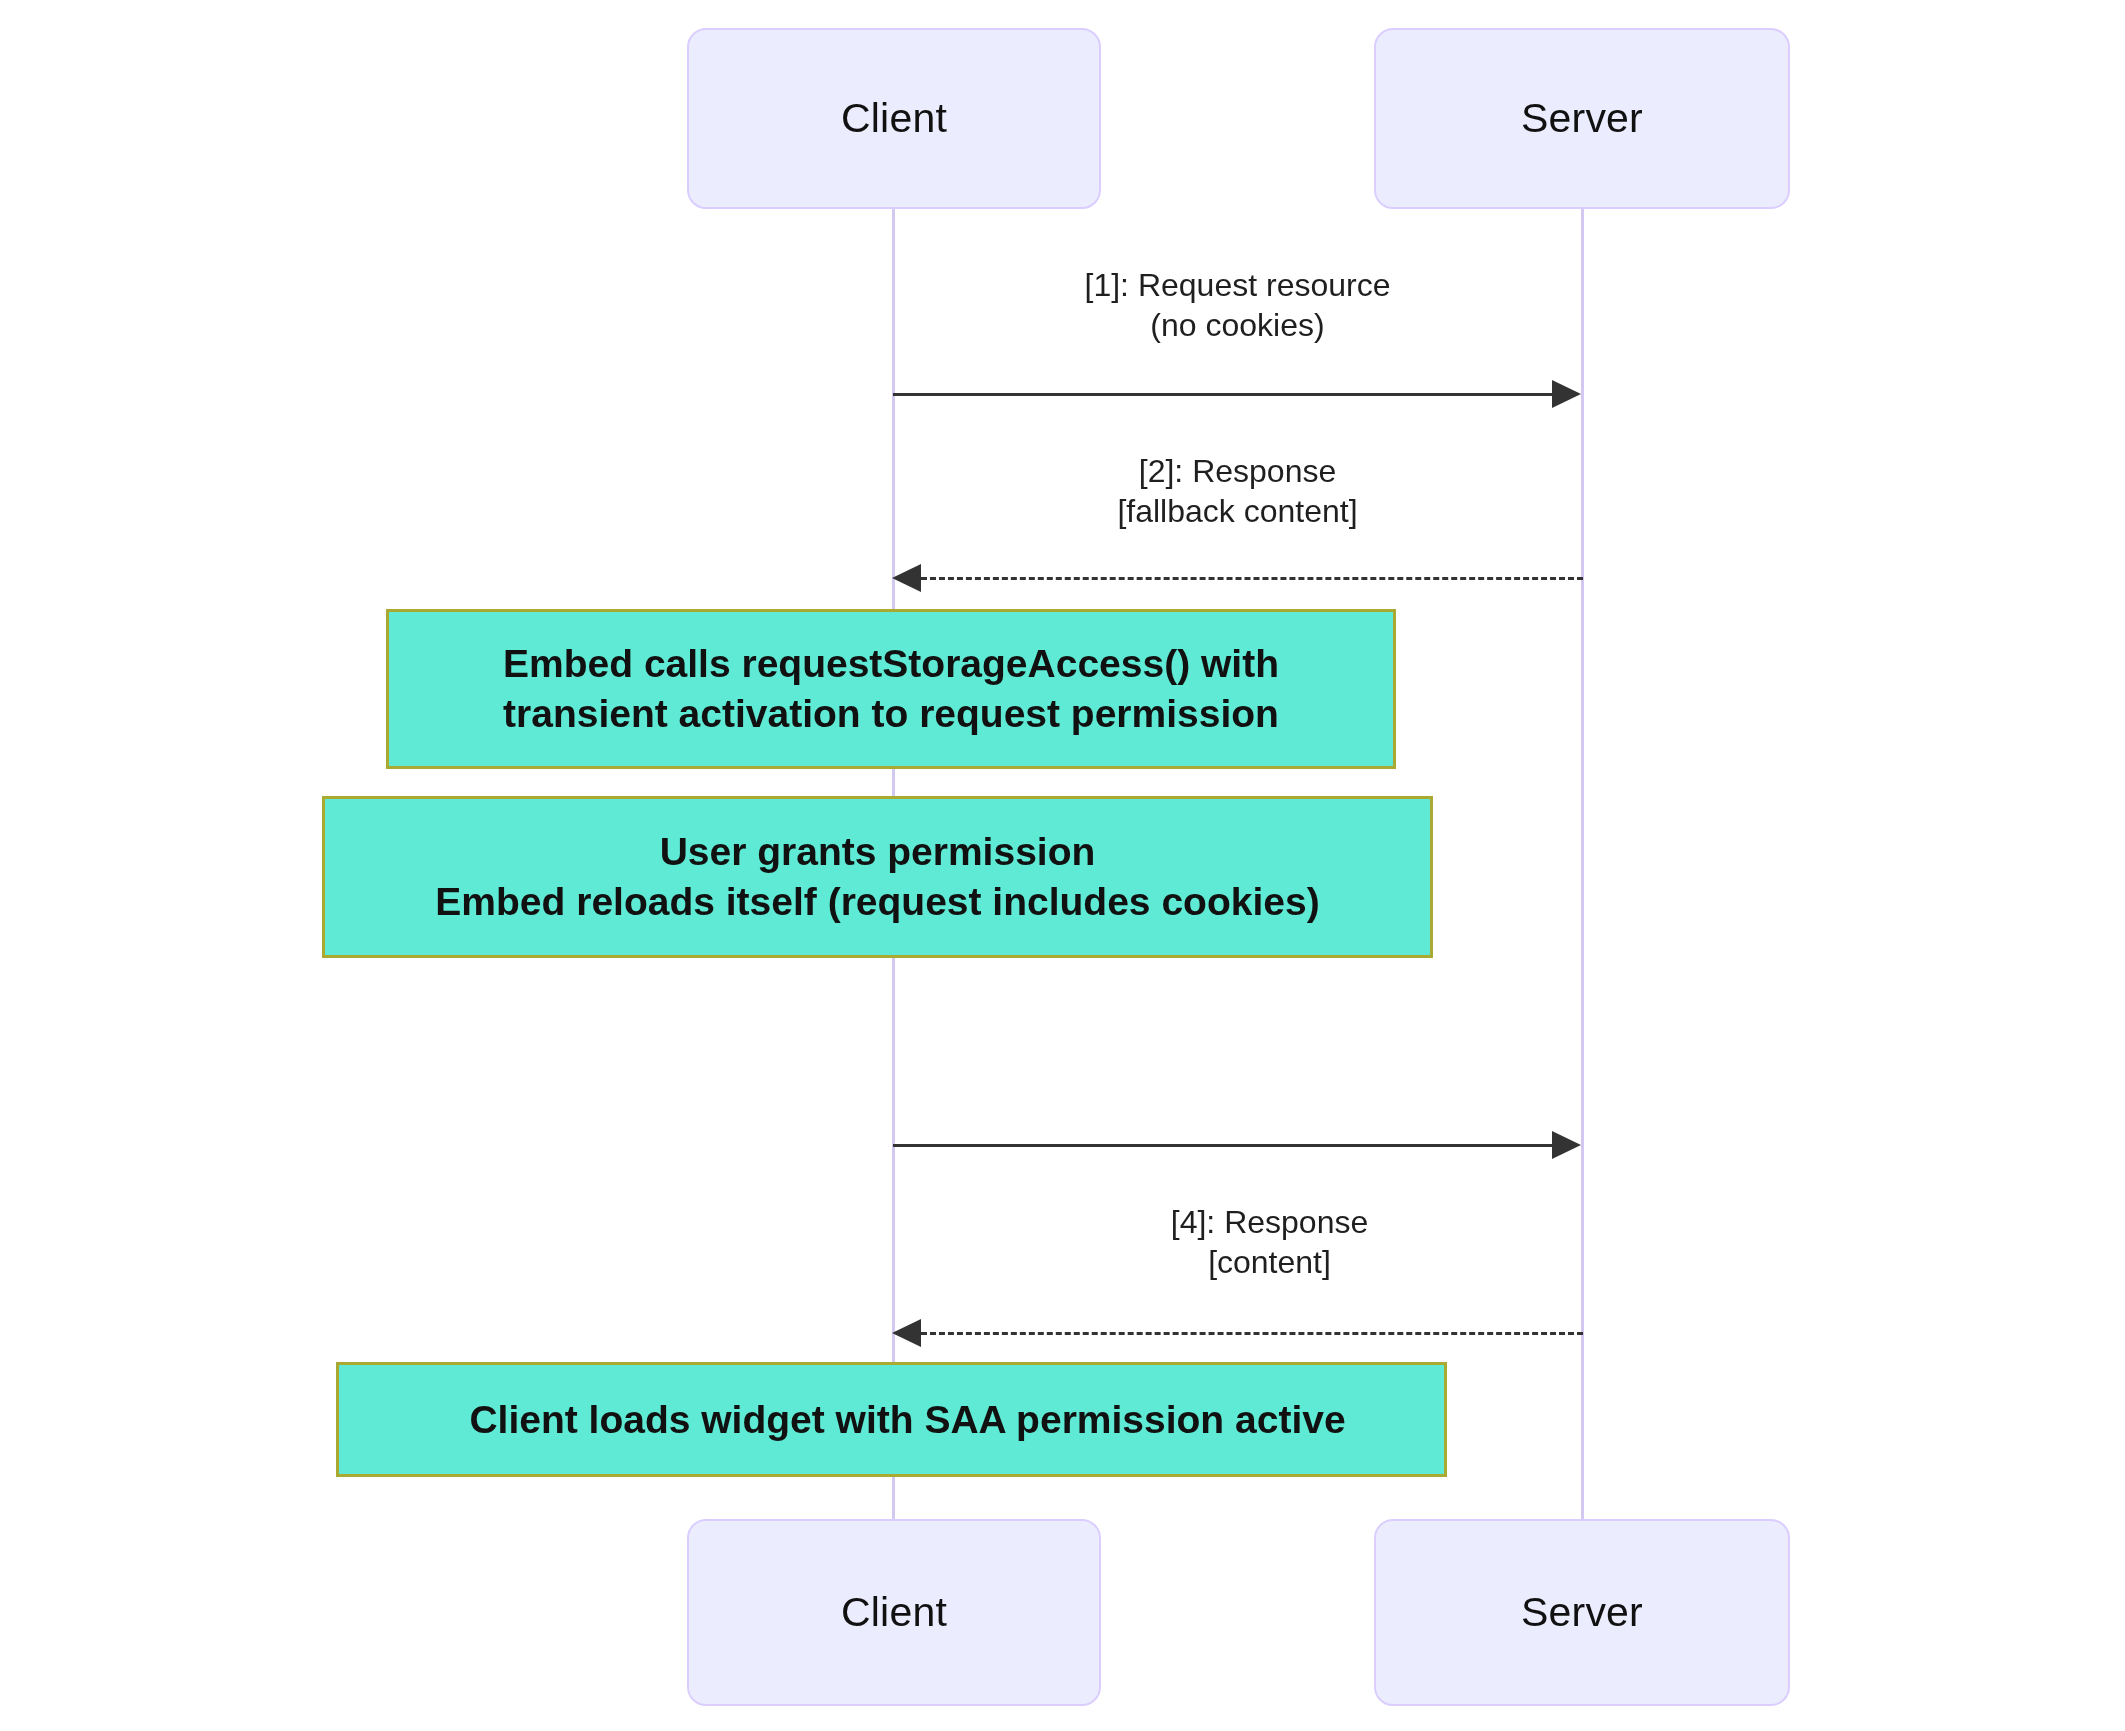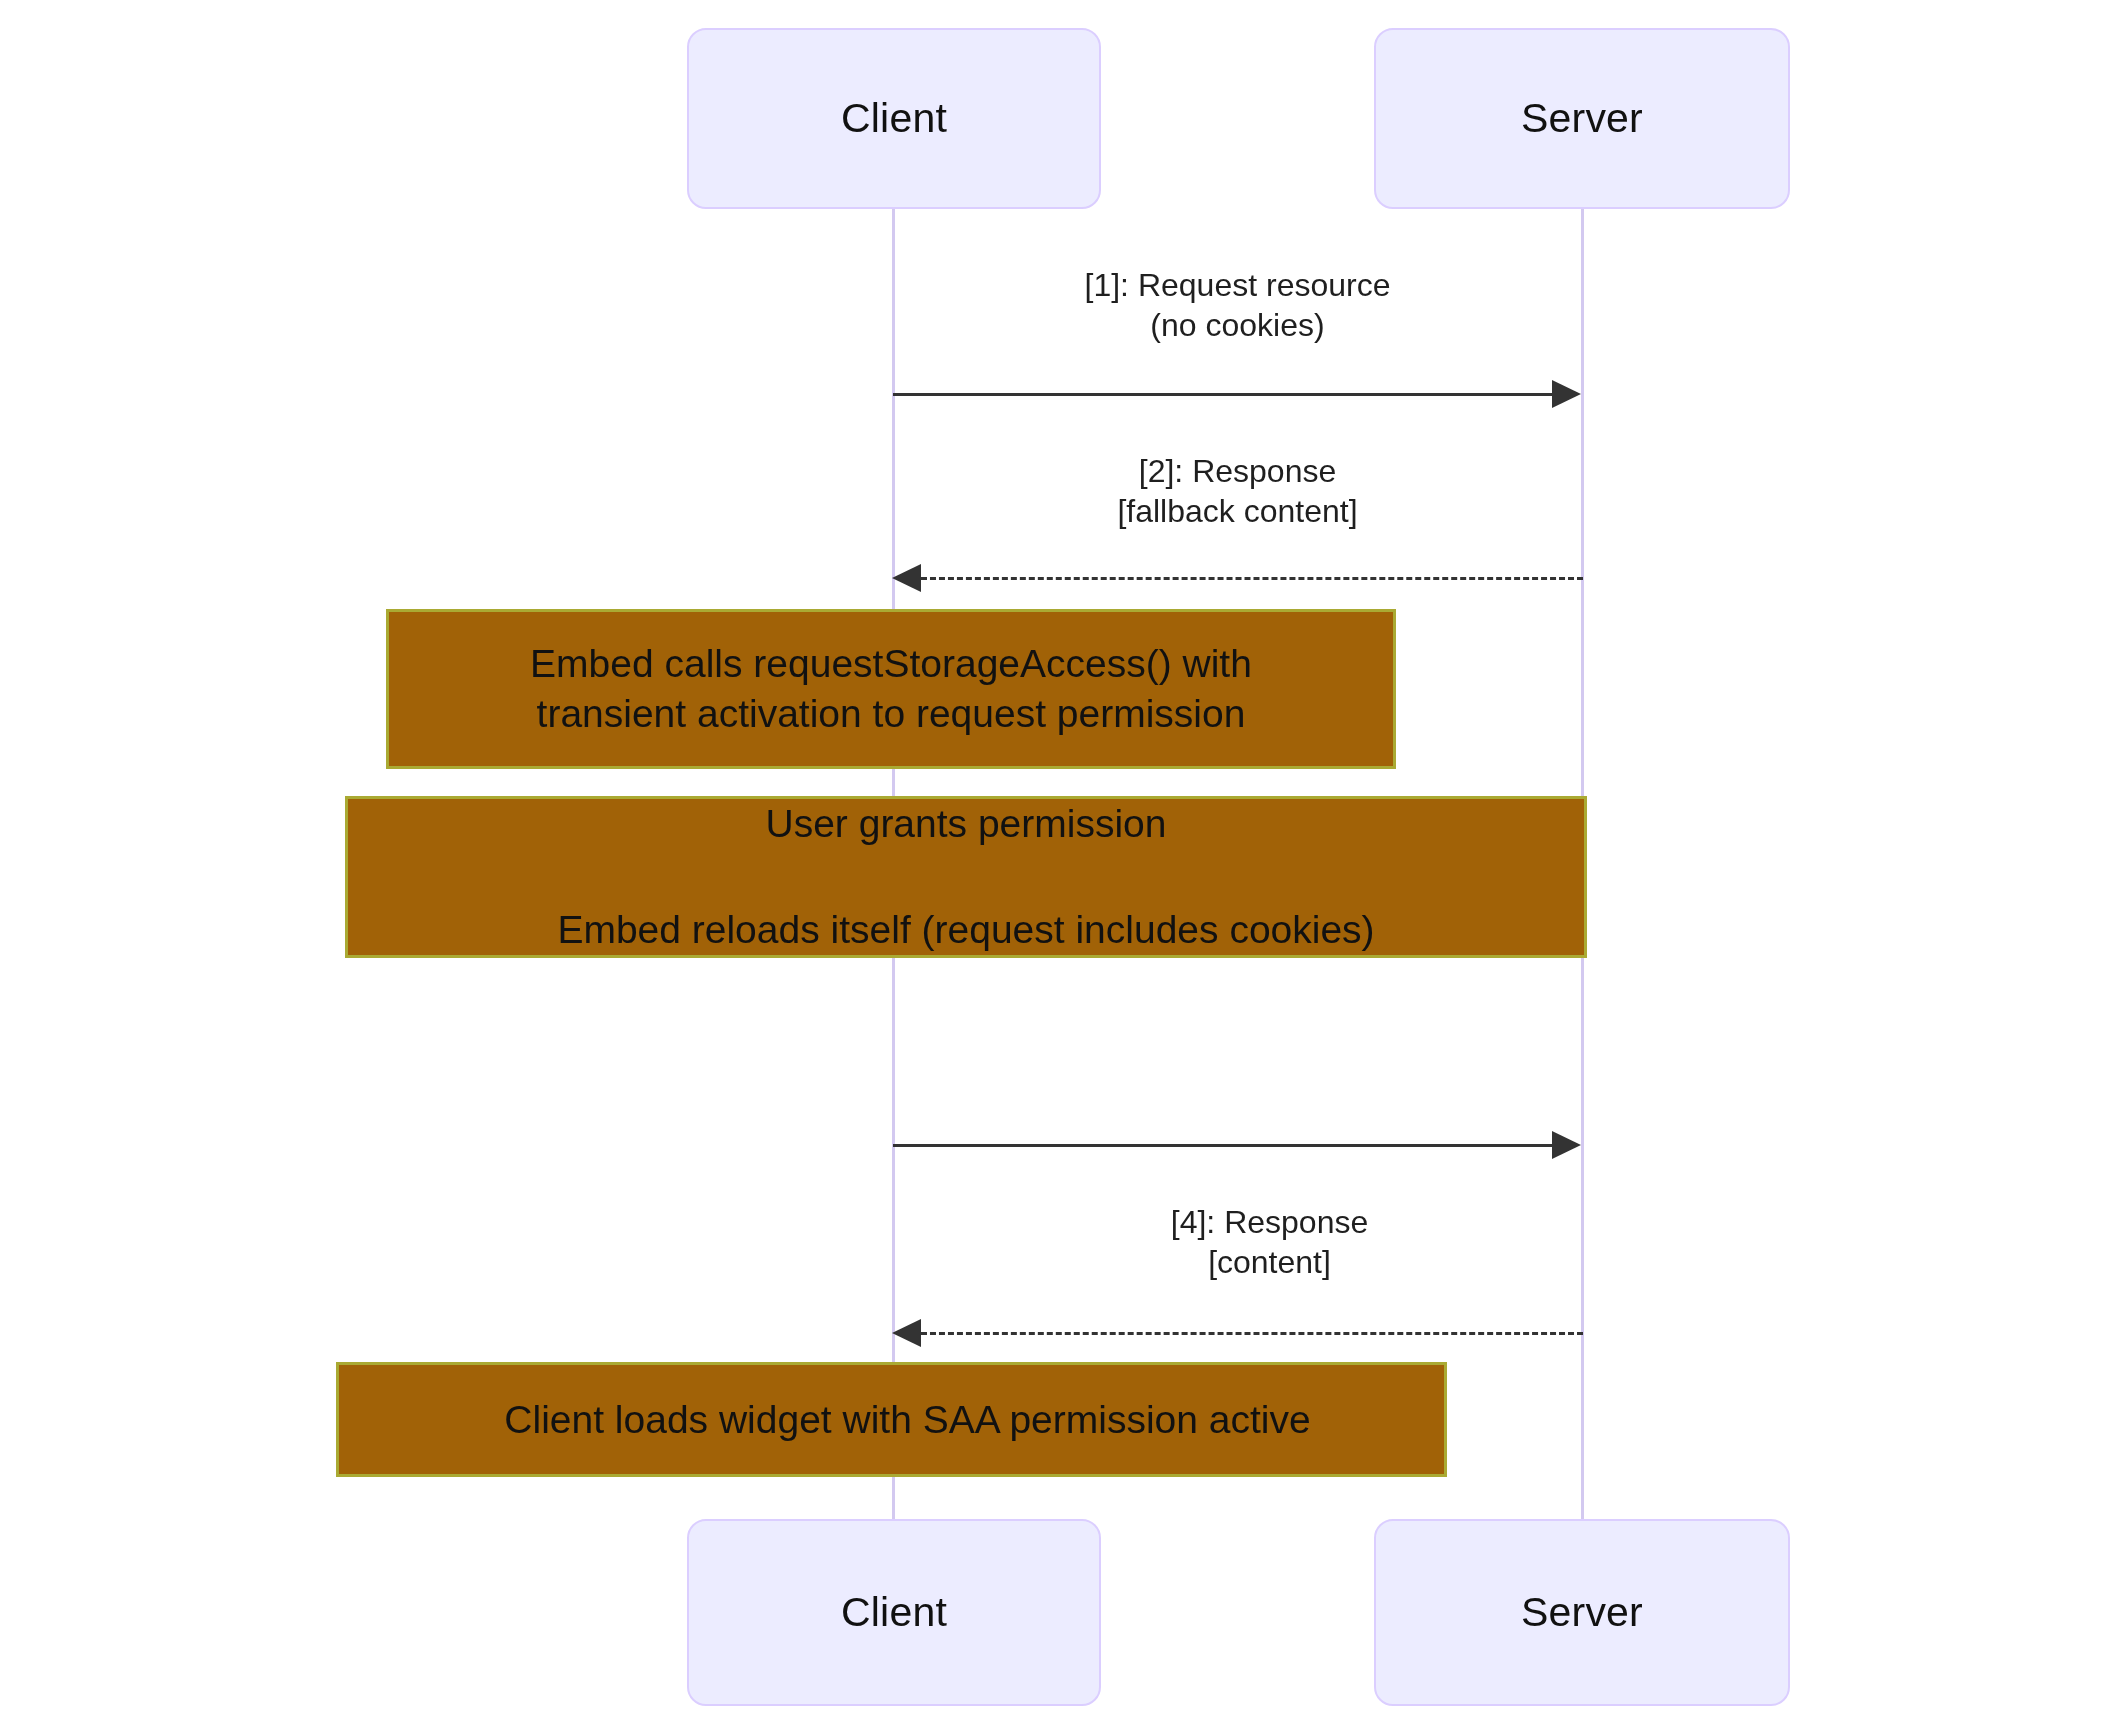--- a/index.html
+++ b/index.html
@@ -32,28 +32,29 @@
     z-index:3;
   }
   .actor-label{
     font-size:41px;
     color:#111111;
     line-height:1;
     letter-spacing:0.2px;
   }
   .note-box{
     position:absolute;
-    background:#a16207;
+    background:#5eead4;
     border:3px solid #aaaa33;
     box-sizing:border-box;
     display:flex;
     flex-direction:column;
     align-items:center;
     justify-content:center;
     z-index:4;
+    font-weight:bold;
   }
   .note-line{
     font-size:39px;
     color:#111111;
     line-height:1.28;
     text-align:center;
     white-space:nowrap;
   }
   .msg-label{
     position:absolute;
@@ -117,21 +118,21 @@
     <div>[fallback content]</div>
   </div>
   <div class="msg-line dashed" style="left:921px; top:577px; width:662px;"></div>
   <div class="arrow-head left" style="left:892px; top:564px;"></div>
 
   <div class="note-box" style="left:386px; top:609px; width:1010px; height:160px;">
     <div class="note-line">Embed calls requestStorageAccess() with</div>
     <div class="note-line">transient activation to request permission</div>
   </div>
 
-  <div class="note-box" style="left:345px; top:796px; width:1242px; height:162px;justify-content:space-between;">
+  <div class="note-box" style="left:322px; top:796px; width:1111px; height:162px;">
     <div class="note-line">User grants permission</div>
     <div class="note-line">Embed reloads itself (request includes cookies)</div>
   </div>
 
   <div class="msg-line" style="left:893px; top:1144px; width:663px;"></div>
   <div class="arrow-head right" style="left:1552px; top:1131px;"></div>
 
   <div class="msg-label" style="left:893px; top:1203px; width:689px;margin-left:32px;">
     <div>[4]: Response</div>
     <div>[content]</div>

